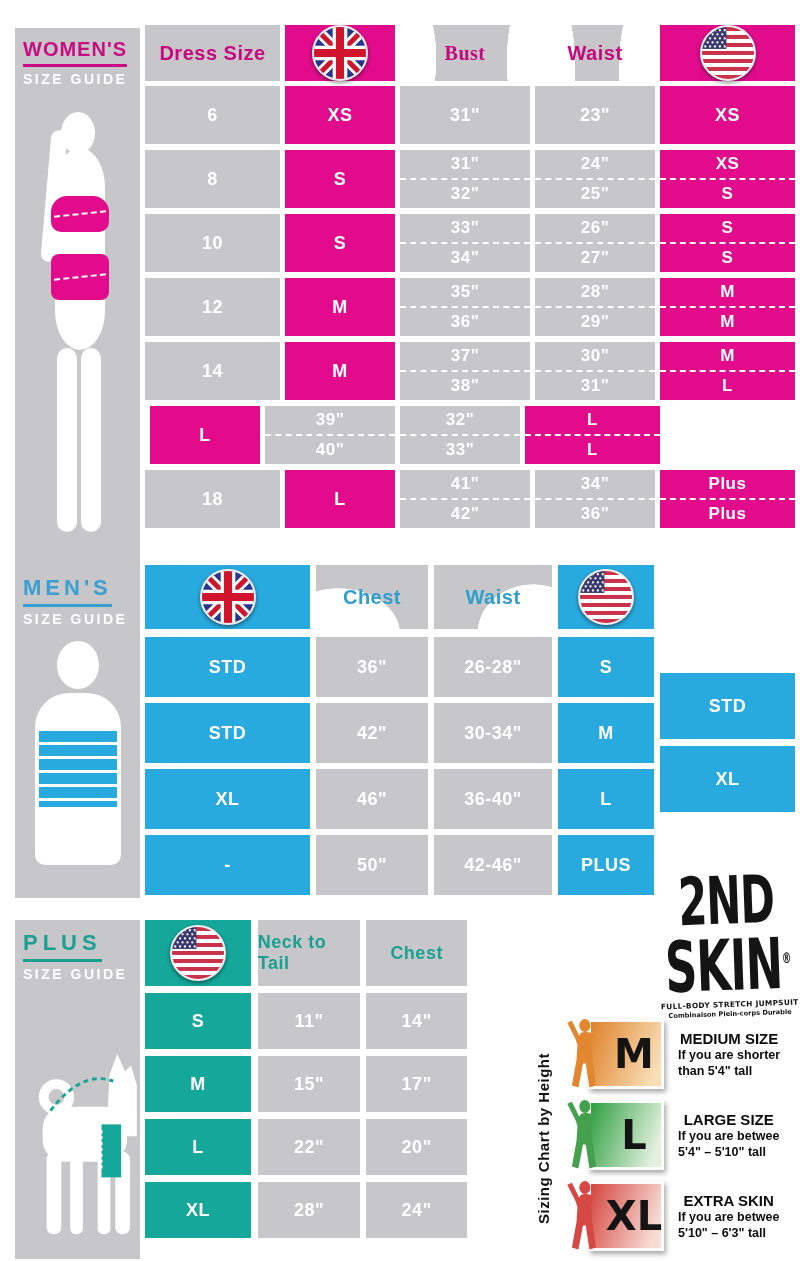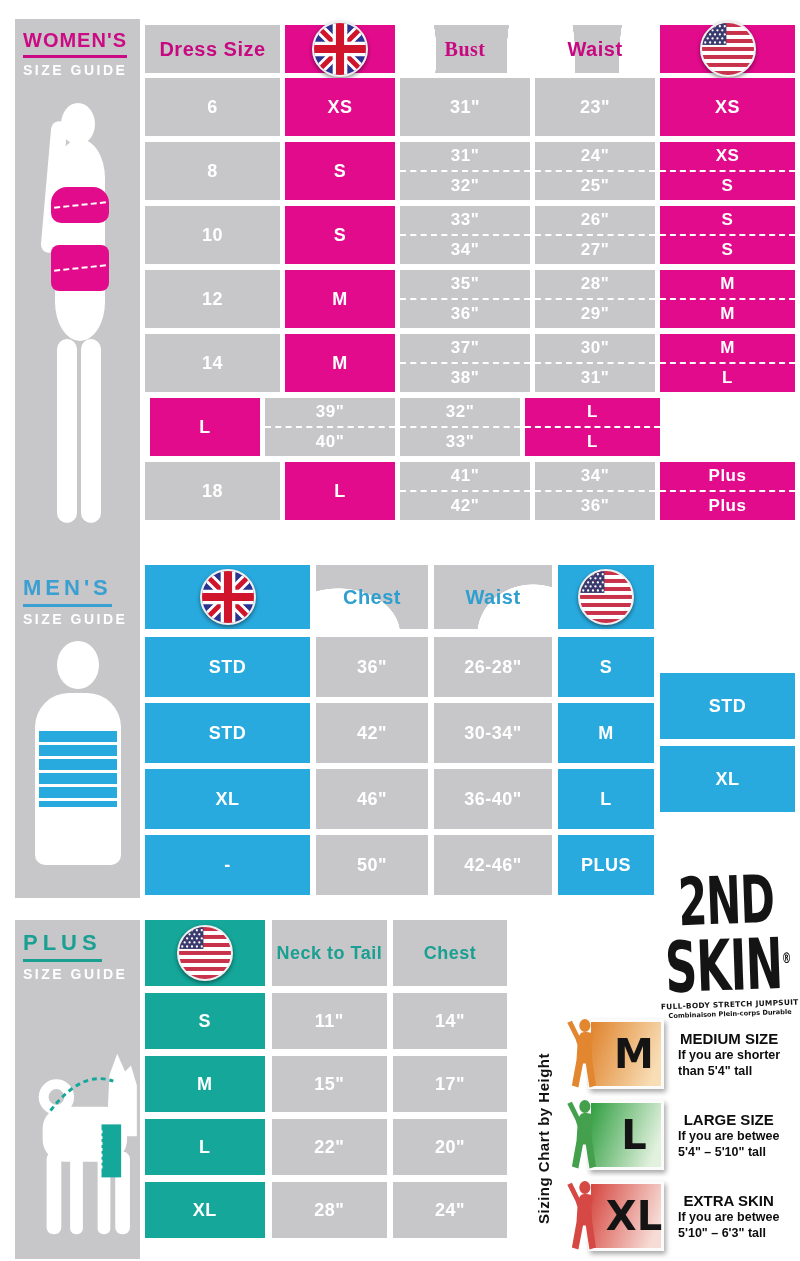--- a/index.html
+++ b/index.html
@@ -24,21 +24,21 @@
   .side-head { padding:10px 8px 4px 8px; }
   .side-title { font-weight:bold; display:inline-block; padding-bottom:3px; }
   .side-sub { color:#fff; font-weight:bold; font-size:14px; letter-spacing:2.5px; margin-top:4px; white-space:nowrap; }
   .w-title { color:#cb0b84; font-size:20px; letter-spacing:1px; border-bottom:3px solid #cb0b84; }
   .m-title { color:#3a9fd1; font-size:22px; letter-spacing:4px; border-bottom:3px solid #3a9fd1; }
   .p-title { color:#1aa092; font-size:22px; letter-spacing:5px; border-bottom:3px solid #1aa092; }
 
   
   .w-table { position:absolute; left:145px; top:25px; width:650px; }
   .w-table .cell { height:58px; }
-  .w-table .hdr { height:48px; }
+  .w-table .hdr { height:56px; }
   .w-table .whead { margin-bottom:5px; }
   .wc1{width:135px;} .wc2{width:110px;margin-left:5px;} .wc3{width:130px;margin-left:5px;}
   .wc4{width:120px;margin-left:5px;} .wc5{width:135px;margin-left:5px;}
   .hlbl-w { color:#c70880; font-size:20px; font-weight:bold; position:relative; z-index:2; }
   .hdr-bust { background:
       radial-gradient(ellipse 30px 72px at 5% 60%, #fff 99%, rgba(255,255,255,0) 100%),
       radial-gradient(ellipse 22px 72px at 99% 65%, #fff 99%, rgba(255,255,255,0) 100%), #c7c7c9; font-family: Liberation Serif, serif; }
   .hdr-waist-w { background:
       radial-gradient(ellipse 26px 80px at 12% 75%, #fff 99%, rgba(255,255,255,0) 100%),
       radial-gradient(ellipse 24px 80px at 90% 78%, #fff 99%, rgba(255,255,255,0) 100%), #c7c7c9; }
@@ -49,21 +49,21 @@
   .m-table .hdr { height:64px; }
   .m-table .mhead { margin-bottom:8px; }
   .mc1{width:165px;} .mc2{width:112px;margin-left:6px;} .mc3{width:118px;margin-left:6px;} .mc4{width:96px;margin-left:6px;}
   .hlbl-m { color:#2f9fd0; font-size:20px; font-weight:bold; position:relative; z-index:2; }
   .hdr-chest-m { background: radial-gradient(ellipse 62px 46px at 20% 108%, #fff 99%, rgba(255,255,255,0) 100%), #c7c7c9; }
   .hdr-waist-m { background: radial-gradient(ellipse 56px 50px at 84% 108%, #fff 99%, rgba(255,255,255,0) 100%), #c7c7c9; }
   .m-extra { position:absolute; left:660px; top:673px; width:135px; }
   .m-extra .cell { height:66px; margin-bottom:7px; }
 
   
-  .p-table { position:absolute; left:145px; top:920px; width:362px; }
+  .p-table { position:absolute; left:145px; top:920px; width:322px; }
   .p-table .cell { height:56px; }
   .p-table .hdr { height:66px; }
   .p-table .phead { margin-bottom:7px; }
   .pc1{width:125px;} .pc2{width:121px;margin-left:7px;} .pc3{width:119px;margin-left:6px;}
   .hlbl-p { color:#1aa092; font-size:18px; font-weight:bold; }
 
   
   .flagwrap { width:56px; height:56px; border-radius:50%; overflow:hidden; display:block;
               box-shadow:0 2px 4px rgba(0,0,0,.45); border:2px solid #f0f0f0; background:#fff; }
   .flagwrap svg { display:block; }
@@ -110,21 +110,21 @@
   .g-xl { background:linear-gradient(110deg,#d5463f,#f7dcd6 88%); }
   .hc-text { margin-left:12px; }
   .hc-title { font-size:15px; font-weight:bold; color:#0d0d0d;text-align:center; }
   .hc-line { font-size:12.5px; font-weight:bold; color:#0d0d0d; line-height:1.28; }
 </style>
 </head>
 <body>
 
 <div class="canvas">
 
-  <div class="sidebar" style="top:19px;height:664px;">
+  <div class="sidebar" style="top:28px;height:664px;">
     <div class="side-head">
       <span class="side-title w-title">WOMEN'S</span>
       <div class="side-sub">SIZE GUIDE</div>
     </div>
     <div>
       <div class="fig-part w-head2"></div>
         <div class="fig-part w-hair"></div>
         <div class="fig-part w-body"></div>
       <div class="fig-part w-leg1"></div>
         <div class="fig-part w-leg2"></div>

